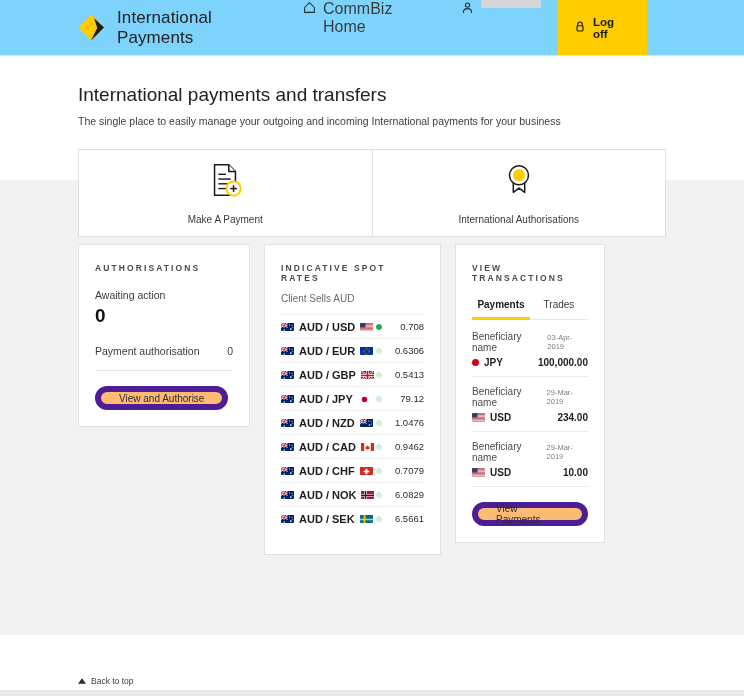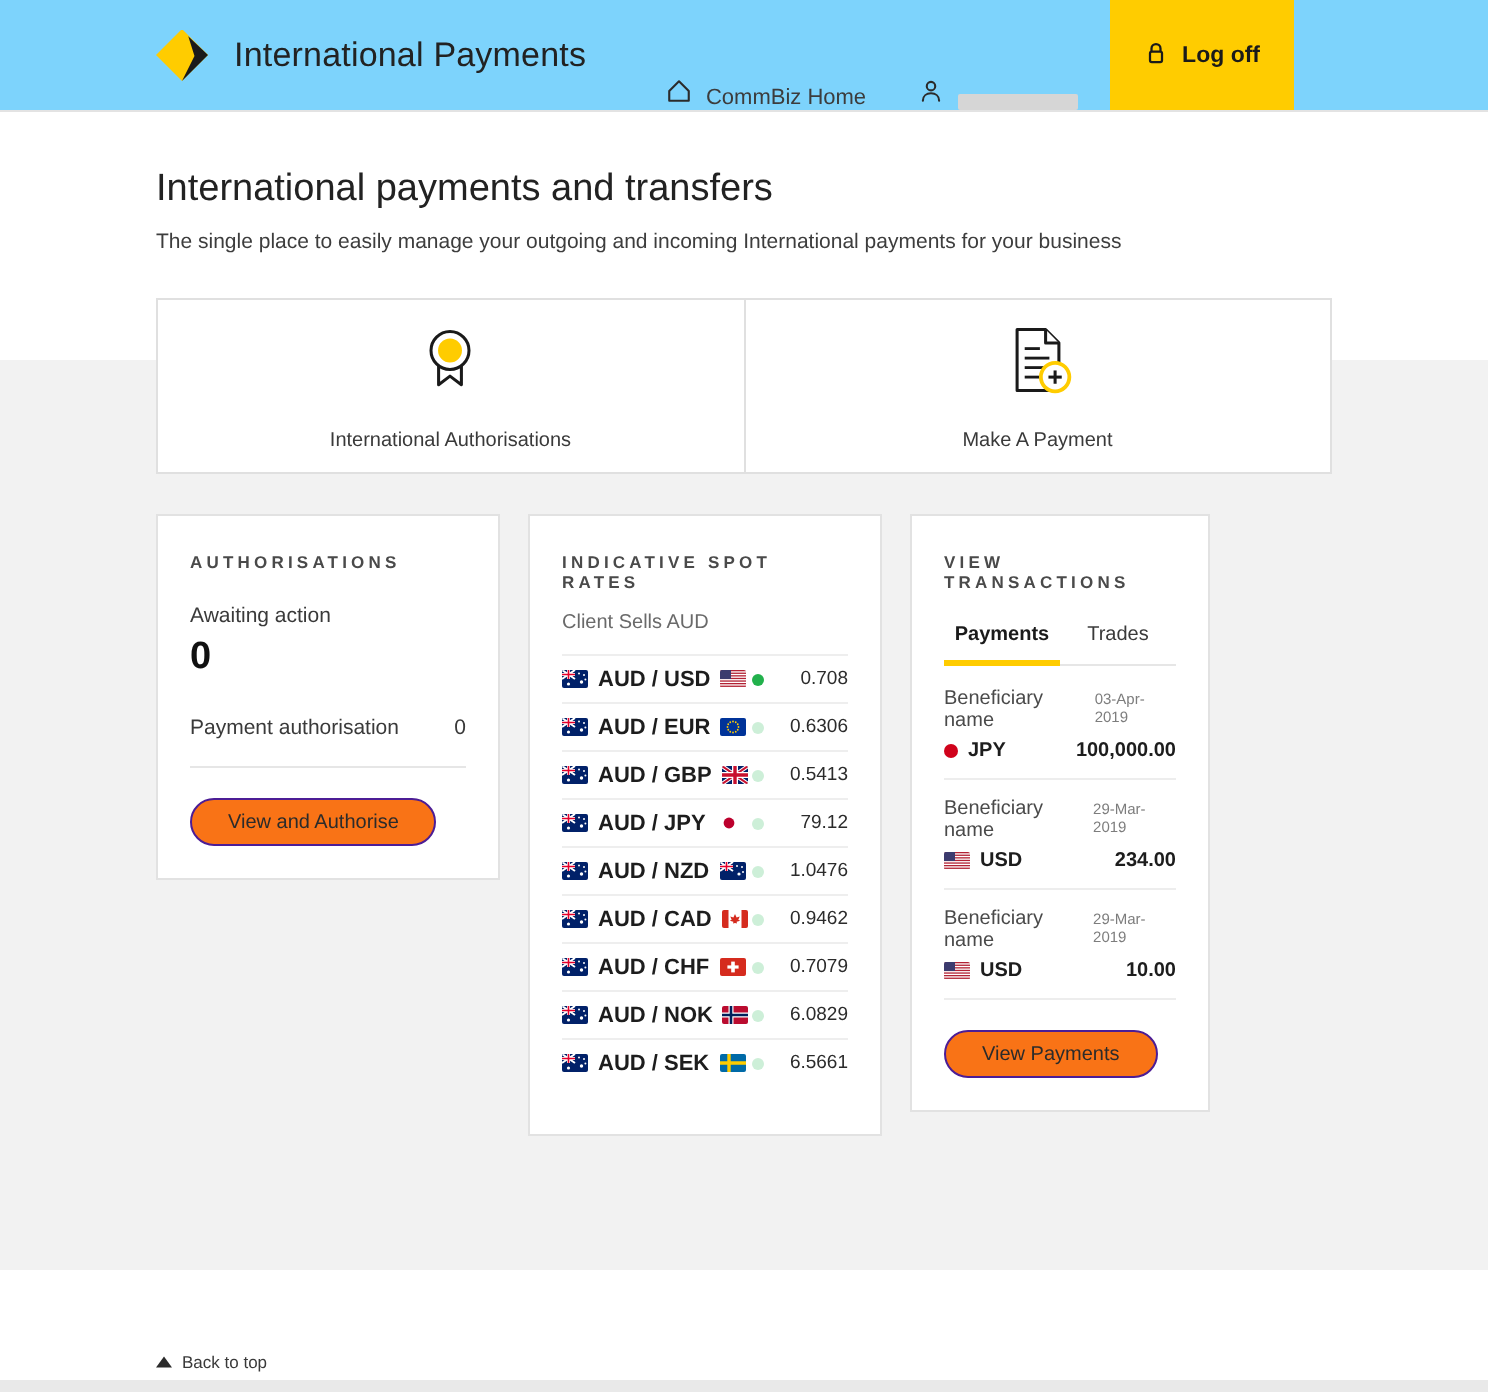--- a/index.html
+++ b/index.html
@@ -33,22 +33,22 @@
     background: #1a1a1a;
     clip-path: polygon(62% 14%, 100% 50%, 50% 100%, 74% 52%);
   }
   .app-title {
     font-size: 17px; color: #222; margin-left: 13px; letter-spacing: .1px;
   }
   .header-right {
     margin-left: auto; display: flex; align-items: stretch;
   }
   .hr-item {
-    display: flex; align-items: flex-end; gap: 7px;
-    padding: 0 13px; font-size: 11px; color: #3c3c3c;
+    display: flex; align-items: flex-start; gap: 7px;
+    padding: 0 13px; font-size: 16px; color: #3c3c3c;
     cursor: pointer;
   }
   .hr-user { padding-right: 16px; }
   .redacted {
     display: inline-block; width: 60px; height: 8px;
     background: #d6d6d6; border-radius: 1px;
     font-size: 0; color: transparent;
   }
   .logoff {
     background: #ffcc00; color: #1a1a1a; font-weight: bold;
@@ -73,21 +73,21 @@
   .action-card {
     flex: 1; background: #ffffff; border: 1px solid #e0e0e0;
     height: 88px; display: flex; flex-direction: column;
     align-items: center; justify-content: center; gap: 11px;
     cursor: pointer;
   }
   .action-card + .action-card { border-left: none; }
   .action-label { font-size: 10px; color: #3a3a3a; }
 
   
-  .panels { display: flex; gap: 14px; margin-top: 20px; align-items: flex-start; }
+  .panels { display: flex; gap: 14px; margin-top: 7px; align-items: flex-start; }
   .panel {
     background: #ffffff; border: 1px solid #e2e2e2;
     padding: 18px 16px 16px;
   }
   .panel-auth { width: 172px; }
   .panel-rates { width: 177px; padding-bottom: 24px; }
   .panel-trans { width: 150px; }
   .panel-title {
     font-size: 8.5px; letter-spacing: 2.1px; color: #4a4a4a; font-weight: bold;
     margin-bottom: 16px;
@@ -96,23 +96,23 @@
   
   .auth-label { font-size: 10.5px; color: #3a3a3a; }
   .auth-big { font-size: 19px; font-weight: bold; color: #111; margin-top: 4px; }
   .auth-row {
     display: flex; justify-content: space-between;
     font-size: 10.5px; color: #3a3a3a; margin-top: 18px;
     padding-bottom: 13px; border-bottom: 1px solid #e6e6e6;
   }
   .pill-btn {
     display: inline-flex; align-items: center; justify-content: center;
-    border: 1px solid #4c1d95; border-radius: 16px;
+    border: 6px solid #4c1d95; border-radius: 16px;
     height: 24px; padding: 0 18px; font-size: 10px; color: #2b2b2b;
-    background: #f97316; margin-top: 15px; cursor: pointer;
+    background: #fdba74; margin-top: 15px; cursor: pointer;
   }
 
   
   .rates-sub { font-size: 10px; color: #6a6a6a; margin: -6px 0 10px; }
   .rate-row {
     display: flex; align-items: center;
     height: 24px; border-top: 1px solid #eeeeee;
     font-size: 9.5px;
   }
   .rate-pair {
@@ -201,47 +201,47 @@
 
 <div class="page">
   <div class="gray-bg"></div>
 
   <div class="content">
 
     <div class="page-title">International payments and transfers</div>
     <div class="page-sub">The single place to easily manage your outgoing and incoming International payments for your business</div>
 
     <div class="actions">
-
-      <div class="action-card">
-        <span>
-          <svg width="38" height="38" viewBox="0 0 40 40">
-            <path d="M14 20 v13 l6 -4.5 l6 4.5 v-13 z" fill="#fff" stroke="#1a1a1a" stroke-width="1.6" stroke-linejoin="round"></path>
-            <circle cx="20" cy="15" r="10" fill="#fff" stroke="#1a1a1a" stroke-width="1.6"></circle>
-            <circle cx="20" cy="15" r="6.3" fill="#ffcc00"></circle>
-          </svg>
-        </span>
-        <span class="action-label">International Authorisations</span>
-      </div>
 
       <div class="action-card">
         <span>
           <svg width="38" height="38" viewBox="0 0 40 40">
             <path d="M9 4 h15 l7 7 v25 h-22 z" fill="#fff" stroke="#1a1a1a" stroke-width="1.6" stroke-linejoin="round"></path>
             <path d="M24 4 v7 h7" fill="#fff" stroke="#1a1a1a" stroke-width="1.6" stroke-linejoin="round"></path>
             <line x1="13" y1="14" x2="21" y2="14" stroke="#1a1a1a" stroke-width="1.5"></line>
             <line x1="13" y1="19" x2="26" y2="19" stroke="#1a1a1a" stroke-width="1.5"></line>
             <line x1="13" y1="24" x2="26" y2="24" stroke="#1a1a1a" stroke-width="1.5"></line>
             <line x1="13" y1="29" x2="22" y2="29" stroke="#1a1a1a" stroke-width="1.5"></line>
             <circle cx="29" cy="29" r="7.5" fill="#fff" stroke="#ffcc00" stroke-width="2"></circle>
             <line x1="29" y1="25.5" x2="29" y2="32.5" stroke="#1a1a1a" stroke-width="1.6"></line>
             <line x1="25.5" y1="29" x2="32.5" y2="29" stroke="#1a1a1a" stroke-width="1.6"></line>
           </svg>
         </span>
         <span class="action-label">Make A Payment</span>
+      </div>
+
+      <div class="action-card">
+        <span>
+          <svg width="38" height="38" viewBox="0 0 40 40">
+            <path d="M14 20 v13 l6 -4.5 l6 4.5 v-13 z" fill="#fff" stroke="#1a1a1a" stroke-width="1.6" stroke-linejoin="round"></path>
+            <circle cx="20" cy="15" r="10" fill="#fff" stroke="#1a1a1a" stroke-width="1.6"></circle>
+            <circle cx="20" cy="15" r="6.3" fill="#ffcc00"></circle>
+          </svg>
+        </span>
+        <span class="action-label">International Authorisations</span>
       </div>
 
     </div>
 
     <div class="panels">
 
       <div class="panel panel-auth">
         <div class="panel-title">AUTHORISATIONS</div>
         <div class="auth-label">Awaiting action</div>
         <div class="auth-big">0</div>

